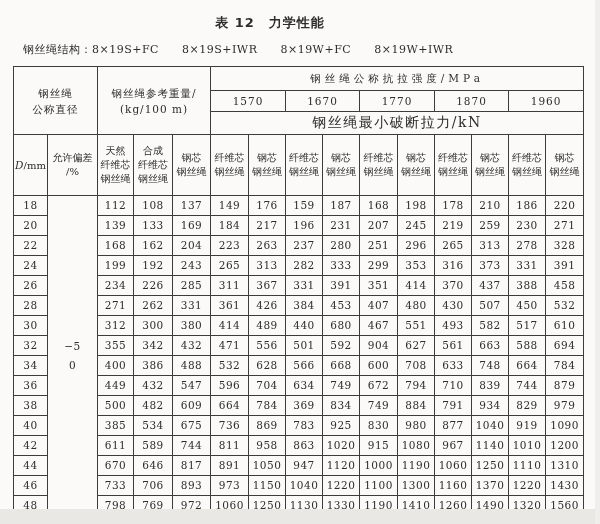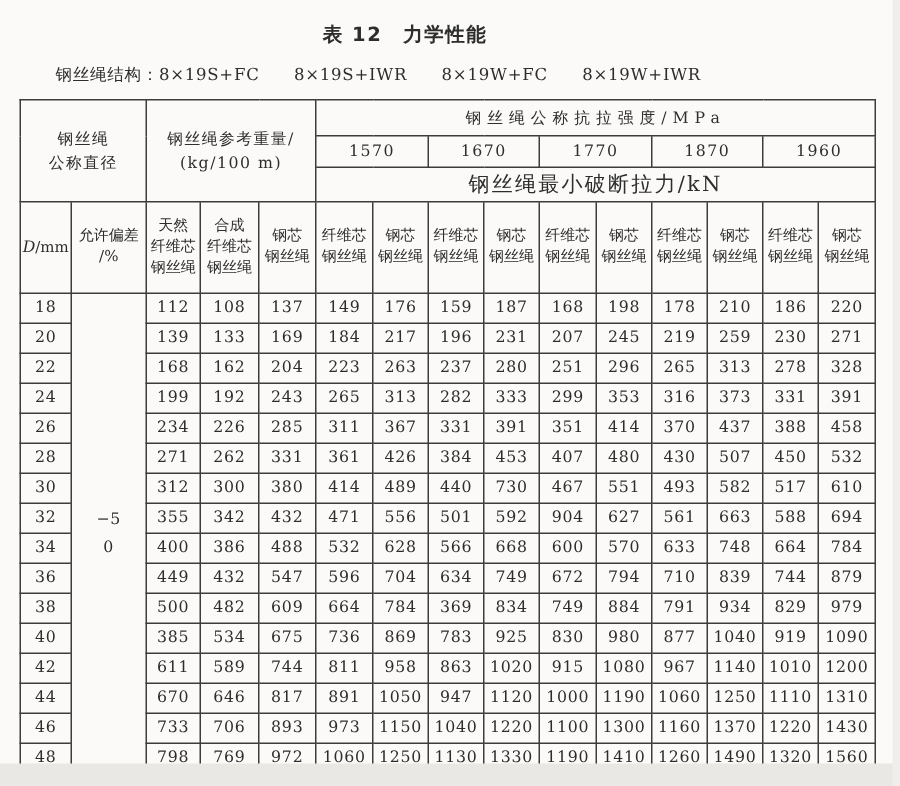--- a/index.html
+++ b/index.html
@@ -21,21 +21,21 @@
   }
   .doc-title{
     position:absolute;left:0;top:14px;width:540px;
     text-align:center;
     font-family:"DejaVu Sans","Liberation Sans",sans-serif;
     font-weight:bold;
     font-size:13px;
     letter-spacing:1px;
   }
   .structure-note{
-    position:absolute;left:37px;top:42px;
+    position:absolute;left:23px;top:42px;
     font-size:11px;
     letter-spacing:0.5px;
     white-space:pre;
   }
   table.spec{
     position:absolute;left:13px;top:66px;
     width:570px;
     border-collapse:collapse;
     table-layout:fixed;
     font-size:10px;
@@ -221,21 +221,21 @@
         <td class="c">532</td>
       </tr>
       <tr>
         <td class="c">30</td>
         <td class="c">312</td>
         <td class="c">300</td>
         <td class="c">380</td>
         <td class="c">414</td>
         <td class="c">489</td>
         <td class="c">440</td>
-        <td class="c">730</td>
+        <td class="c">680</td>
         <td class="c">467</td>
         <td class="c">551</td>
         <td class="c">493</td>
         <td class="c">582</td>
         <td class="c">517</td>
         <td class="c">610</td>
       </tr>
       <tr>
         <td class="c">32</td>
         <td class="c">355</td>
@@ -255,21 +255,21 @@
       <tr>
         <td class="c">34</td>
         <td class="c">400</td>
         <td class="c">386</td>
         <td class="c">488</td>
         <td class="c">532</td>
         <td class="c">628</td>
         <td class="c">566</td>
         <td class="c">668</td>
         <td class="c">600</td>
-        <td class="c">570</td>
+        <td class="c">708</td>
         <td class="c">633</td>
         <td class="c">748</td>
         <td class="c">664</td>
         <td class="c">784</td>
       </tr>
       <tr>
         <td class="c">36</td>
         <td class="c">449</td>
         <td class="c">432</td>
         <td class="c">547</td>

